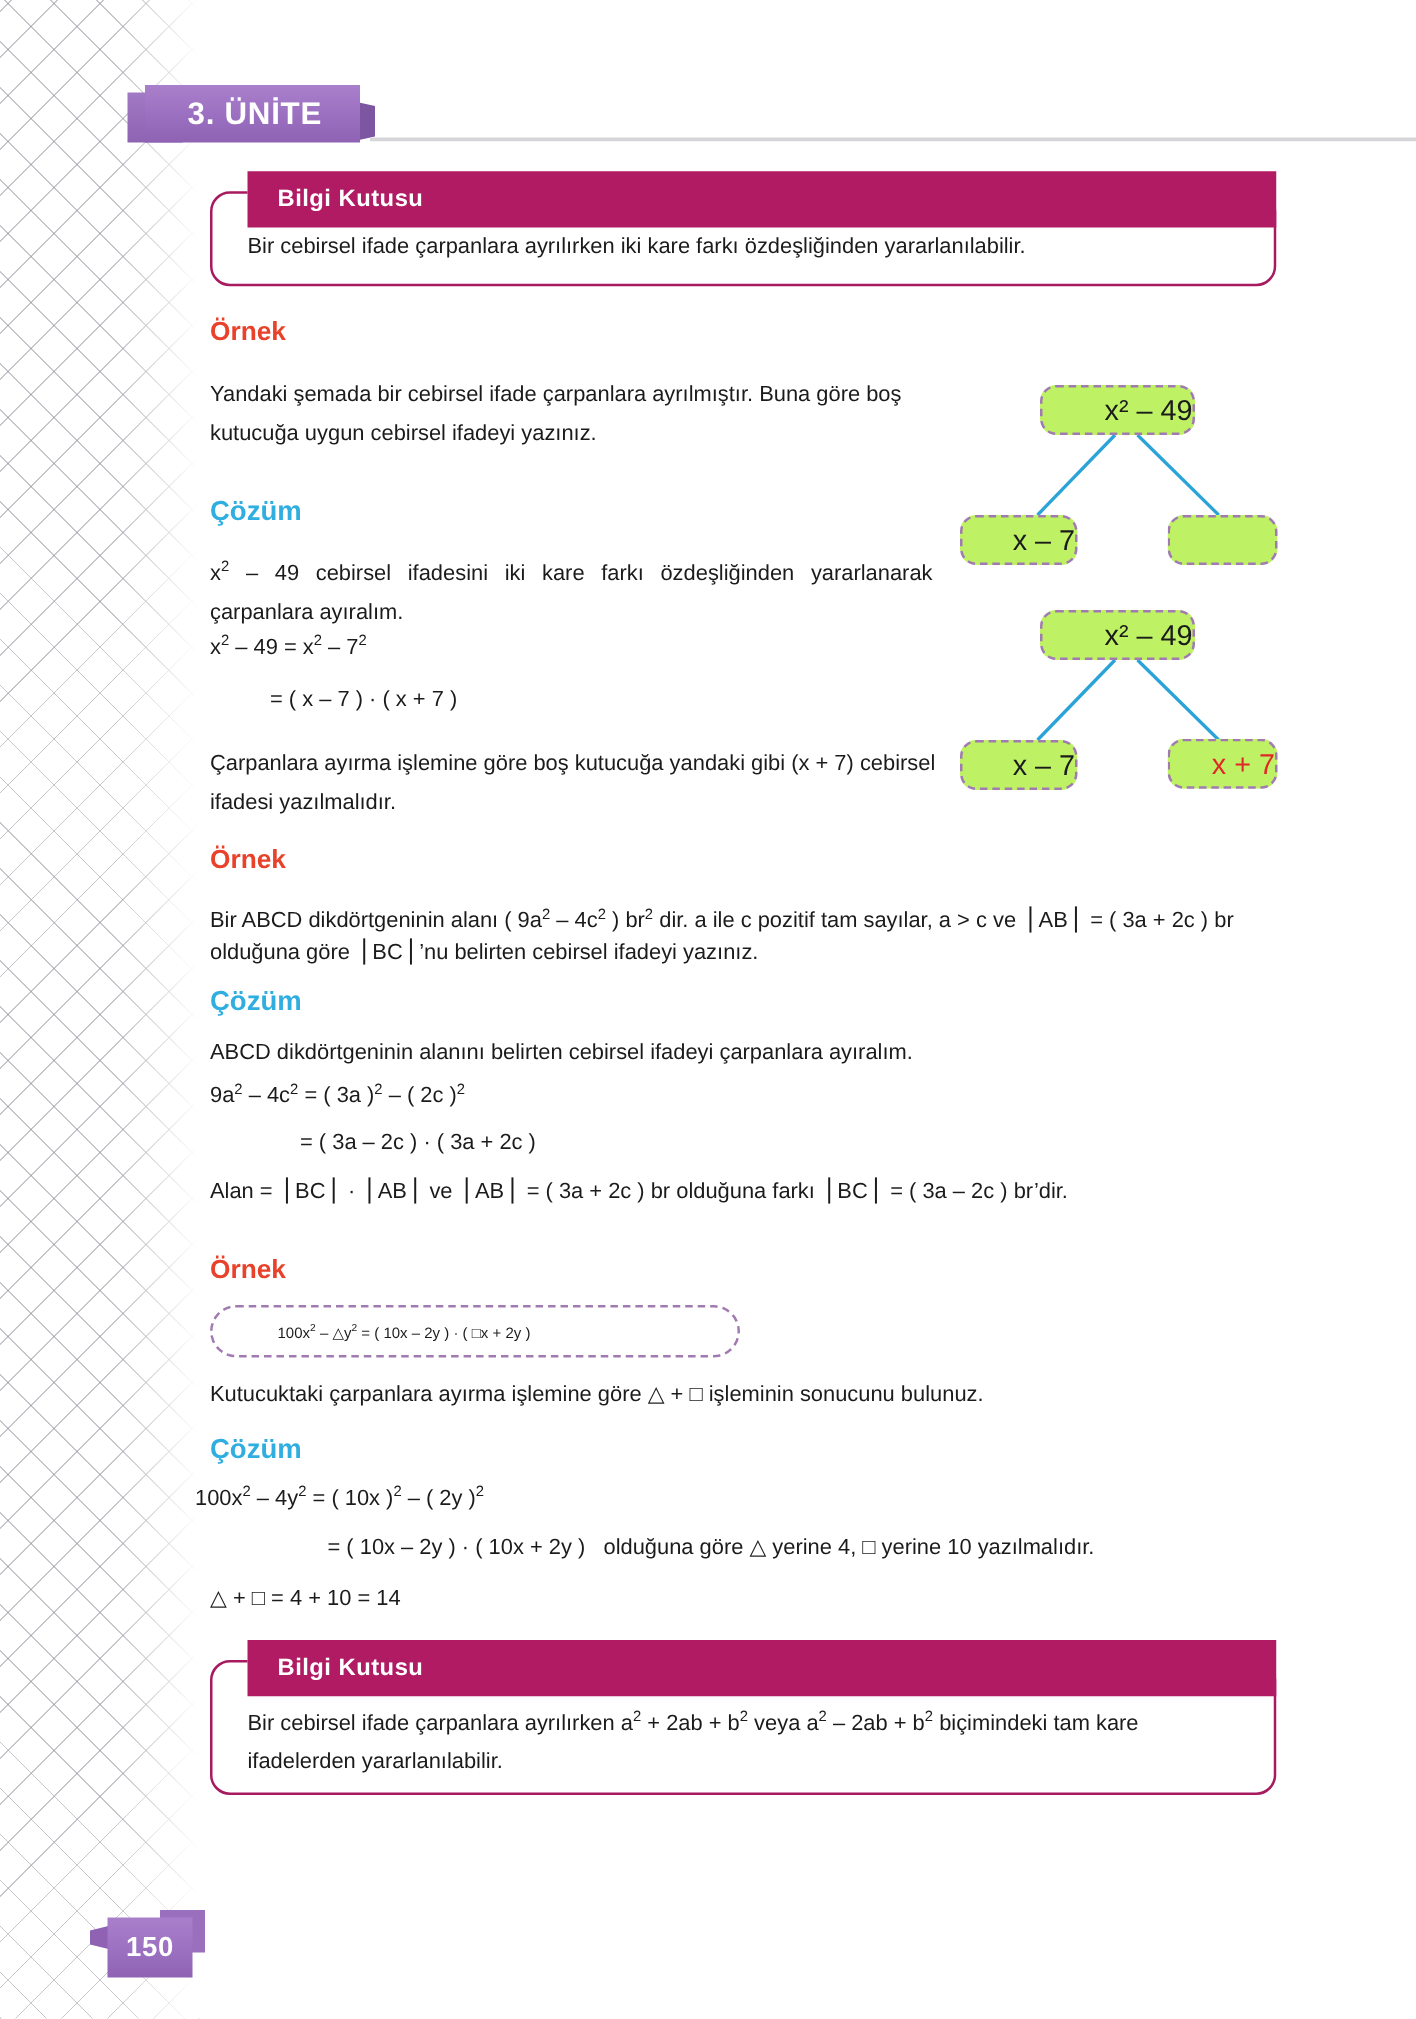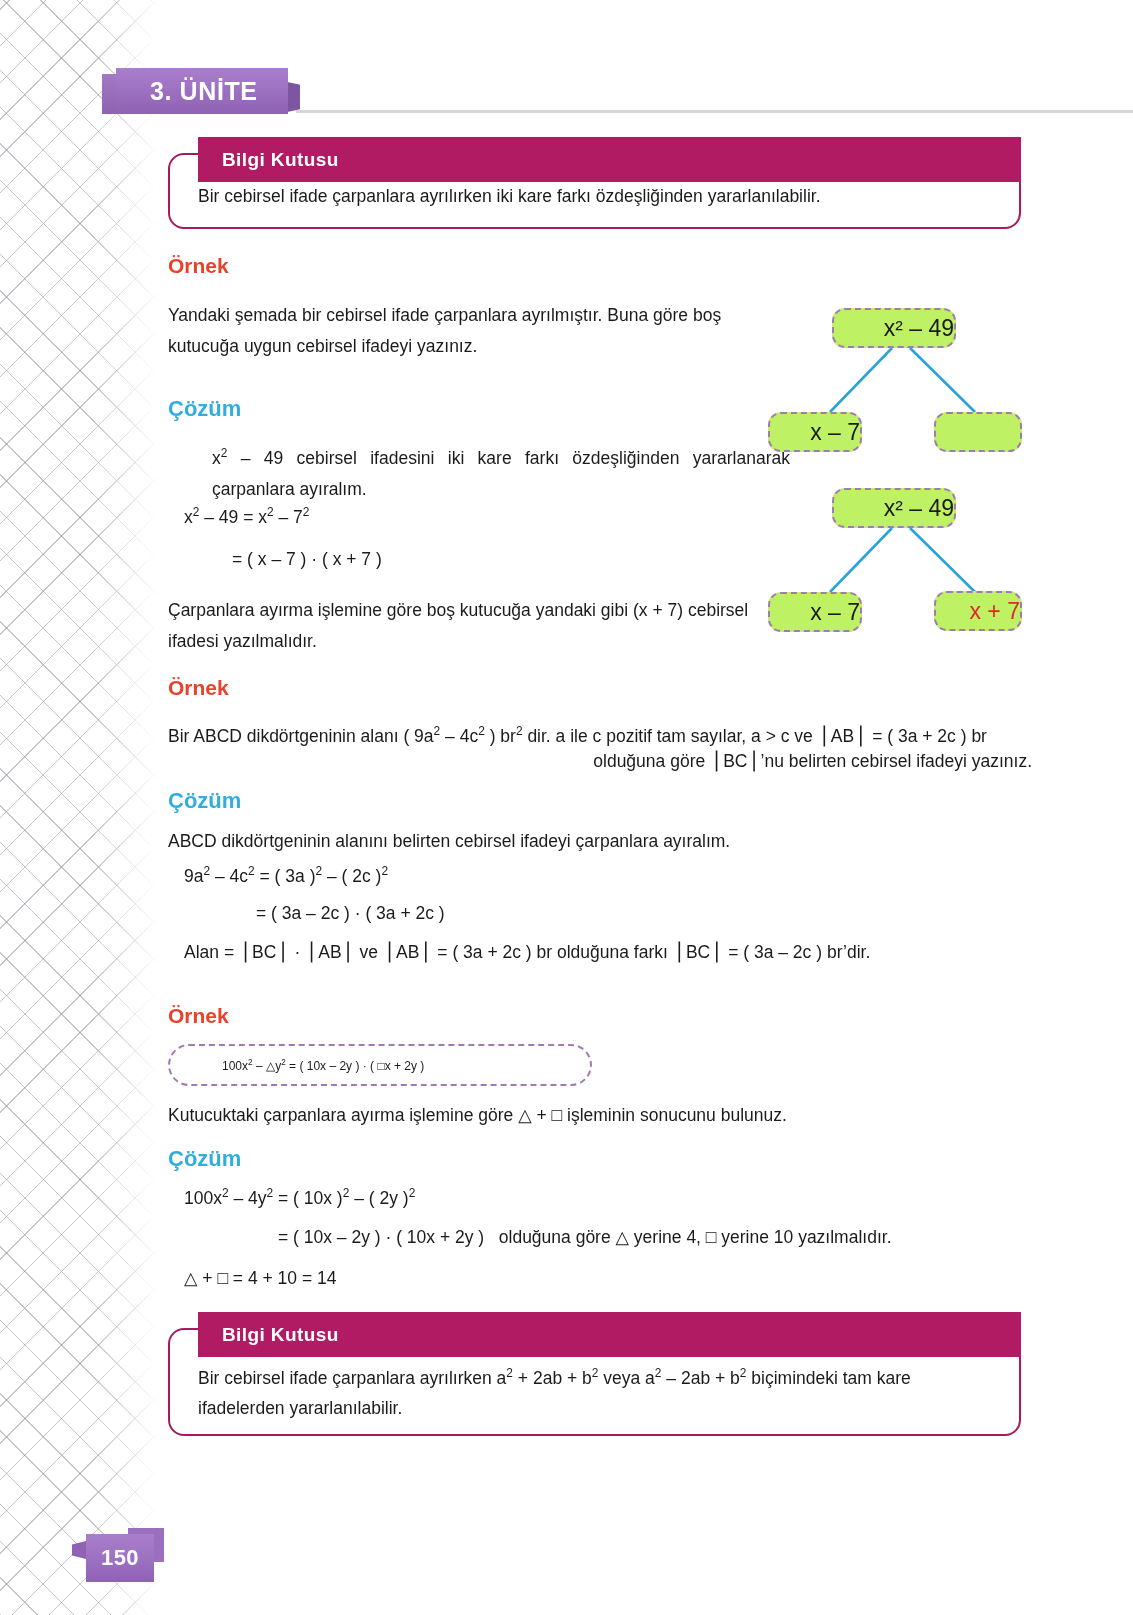--- a/index.html
+++ b/index.html
@@ -116,27 +116,26 @@
     font-weight: bold;
   }
 
   
   .body-text {
     position: absolute;
     font-size: 17.5px;
     color: #1b1b1b;
     line-height: 31px;
   }
-  .body-text.just { text-align: justify; margin-left: 44px; }
+  .body-text.just { text-align: justify; }
   .math {
     position: absolute;
     font-size: 17.5px;
     color: #1b1b1b;
     white-space: nowrap;
-    margin-left: 16px;
   }
 
   
   .node {
     position: absolute;
     border: 2px dashed #a07ab0;
     border-radius: 13px;
     display: flex; align-items: center; justify-content: flex-end;
     font-size: 23px;
     color: #1b1b1b;
@@ -246,21 +245,21 @@
   <div class="node" style="left:768px; top:592px; width:94px; height:40px;">
     <span>x – 7</span>
   </div>
   <div class="node answer" style="left:934px; top:591px; width:88px; height:40px;">
     <span>x + 7</span>
   </div>
 
   <div class="h-ornek" style="left:168px; top:676px;">Örnek</div>
 
   <div class="body-text" style="left:168px; top:716px; width:880px;">Bir ABCD dikdörtgeninin alanı ( 9a<span class="sup">2</span> – 4c<span class="sup">2</span> ) br<span class="sup">2</span> dir. a ile c pozitif tam sayılar, a &gt; c ve ⎪AB⎪ = ( 3a + 2c ) br</div>
-  <div class="body-text" style="left:152px; top:746px; width:880px;text-align:right;">olduğuna göre ⎪BC⎪’nu belirten cebirsel ifadeyi yazınız.</div>
+  <div class="body-text" style="left:168px; top:746px; width:880px;">olduğuna göre ⎪BC⎪’nu belirten cebirsel ifadeyi yazınız.</div>
 
   <div class="h-cozum" style="left:168px; top:788px;">Çözüm</div>
 
   <div class="body-text" style="left:168px; top:826px; width:820px;">ABCD dikdörtgeninin alanını belirten cebirsel ifadeyi çarpanlara ayıralım.</div>
 
   <div class="math" style="left:168px; top:864px;">9a<span class="sup">2</span> – 4c<span class="sup">2</span> = ( 3a )<span class="sup">2</span> – ( 2c )<span class="sup">2</span></div>
 
   <div class="math" style="left:240px; top:903px;">= ( 3a – 2c ) · ( 3a + 2c )</div>
 
   <div class="math" style="left:168px; top:942px;">Alan = ⎪BC⎪ · ⎪AB⎪ ve ⎪AB⎪ = ( 3a + 2c ) br olduğuna farkı ⎪BC⎪ = ( 3a – 2c ) br’dir.</div>
@@ -268,21 +267,21 @@
   <div class="h-ornek" style="left:168px; top:1004px;">Örnek</div>
 
   <div class="capsule" style="left:168px; top:1044px; width:424px; height:42px;">
     <span>100x<span class="sup">2</span> – △y<span class="sup">2</span> = ( 10x – 2y ) · ( □x + 2y )</span>
   </div>
 
   <div class="body-text" style="left:168px; top:1100px; width:840px;">Kutucuktaki çarpanlara ayırma işlemine göre △ + □ işleminin sonucunu bulunuz.</div>
 
   <div class="h-cozum" style="left:168px; top:1146px;">Çözüm</div>
 
-  <div class="math" style="left:168px; top:1186px;">100x<span class="sup">2</span> – 4y<span class="sup">2</span> = ( 10x )<span class="sup">2</span> – ( 2y )<span class="sup">2</span></div>
+  <div class="math" style="left:156px; top:1186px;">100x<span class="sup">2</span> – 4y<span class="sup">2</span> = ( 10x )<span class="sup">2</span> – ( 2y )<span class="sup">2</span></div>
 
   <div class="math" style="left:262px; top:1227px;">= ( 10x – 2y ) · ( 10x + 2y )&nbsp;&nbsp; olduğuna göre △ yerine 4, □ yerine 10 yazılmalıdır.</div>
 
   <div class="math" style="left:168px; top:1268px;">△ + □ = 4 + 10 = 14</div>
 
   <div class="infobox" style="left:168px; top:1312px; width:853px; height:128px;">
     <div class="ib-body" style="width:853px; height:108px;"></div>
     <div class="ib-mask" style="width:823px;"></div>
     <div class="ib-bar" style="width:823px;">
       <span class="ib-bar-label">Bilgi Kutusu</span>

